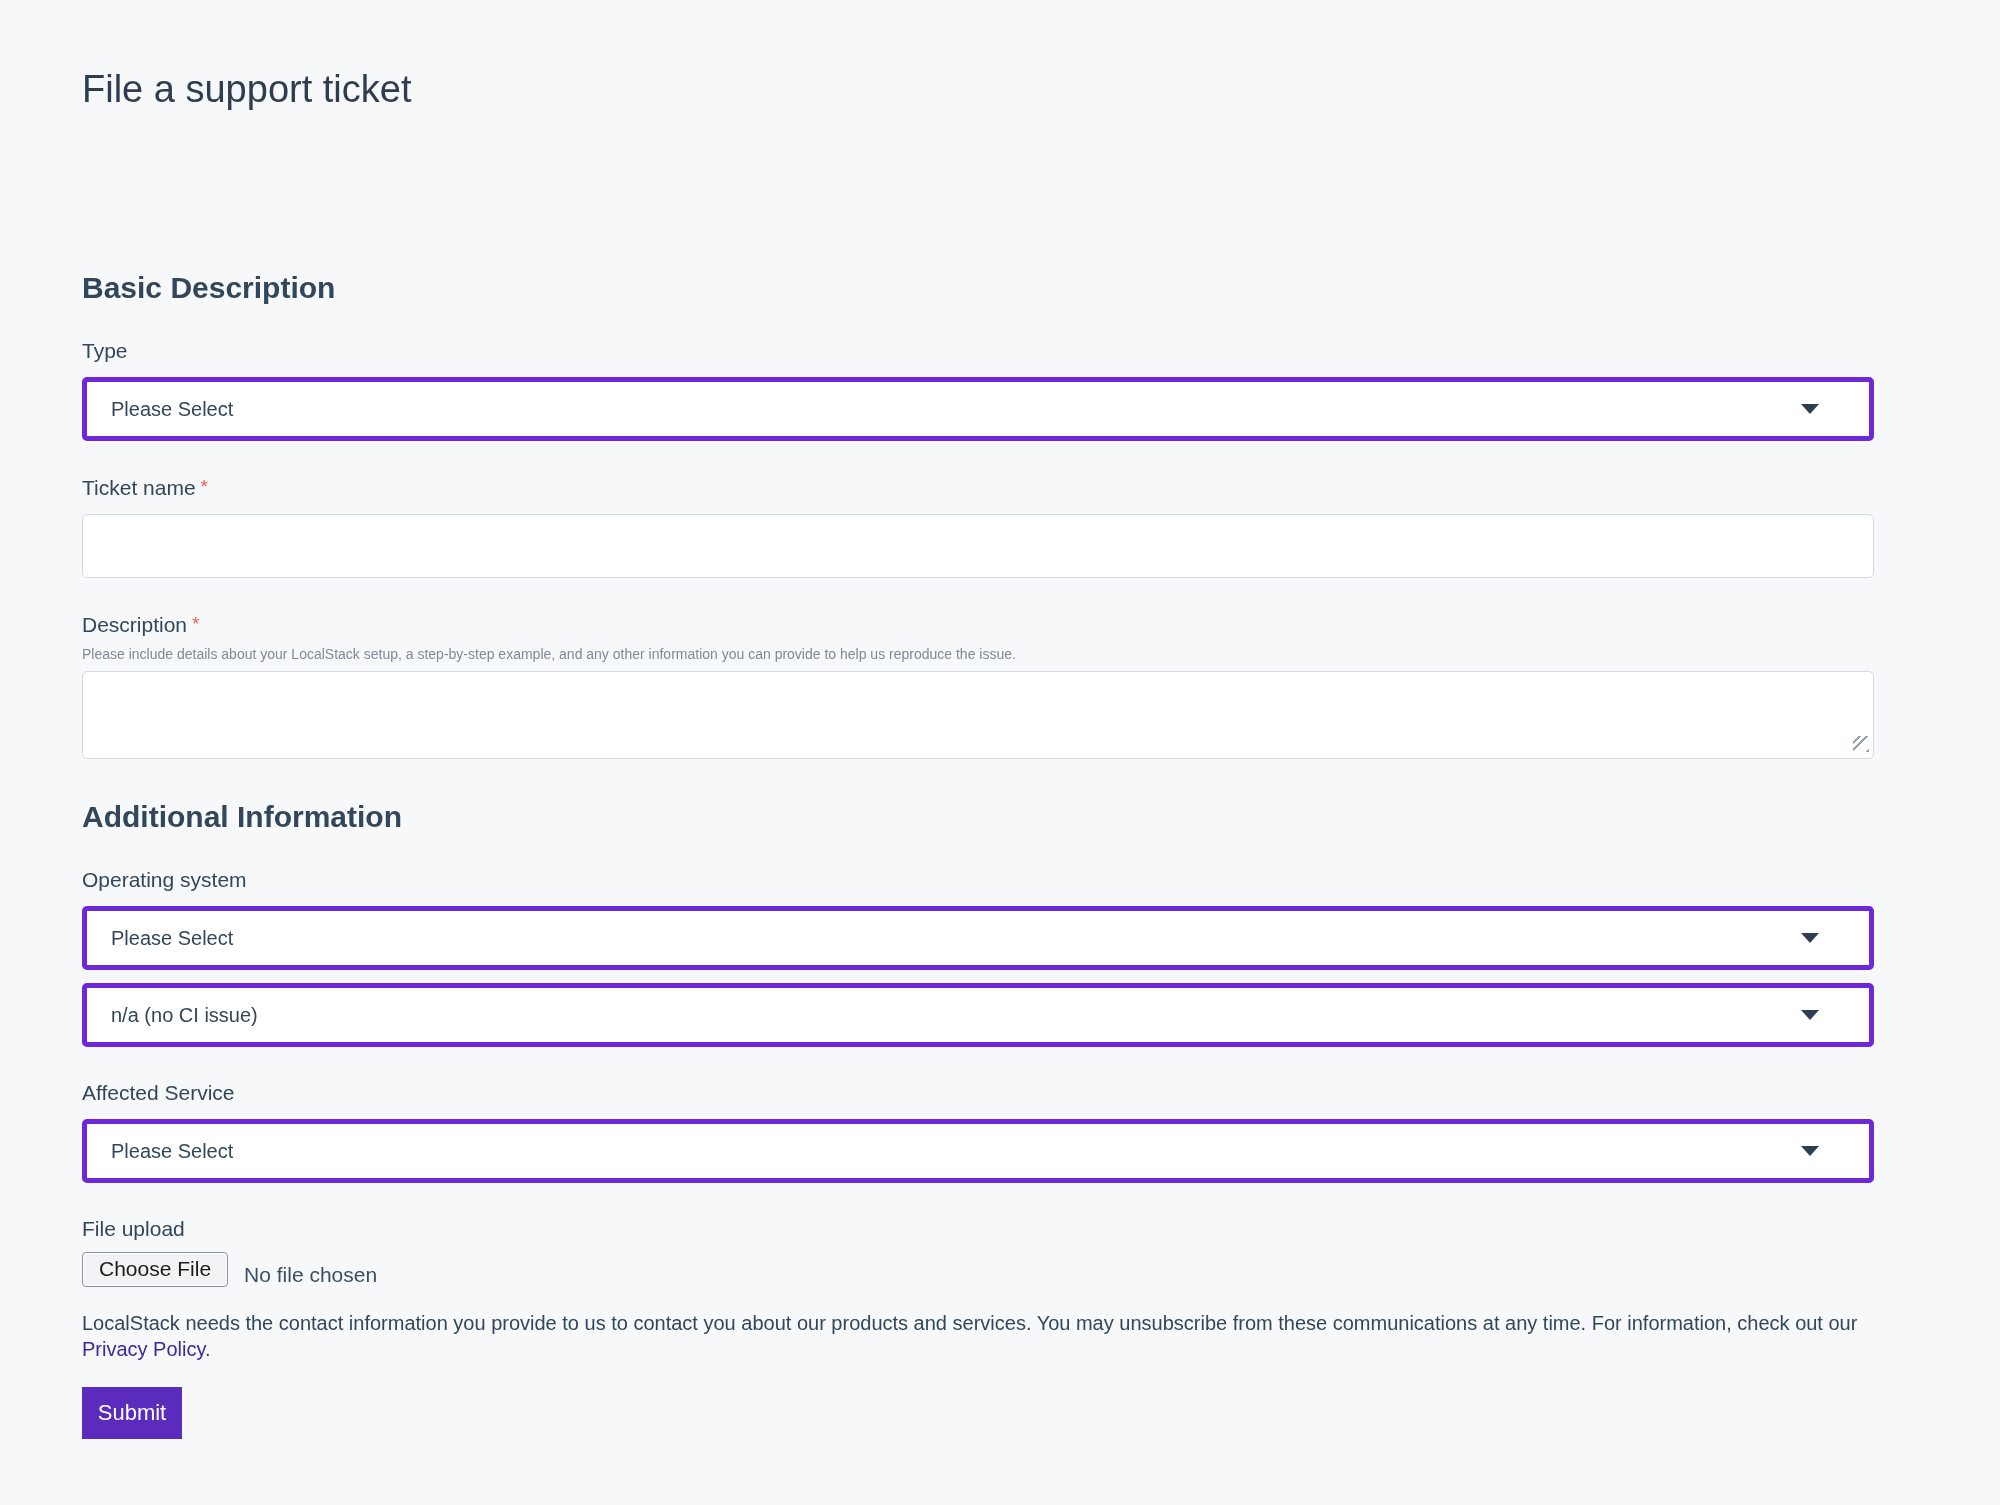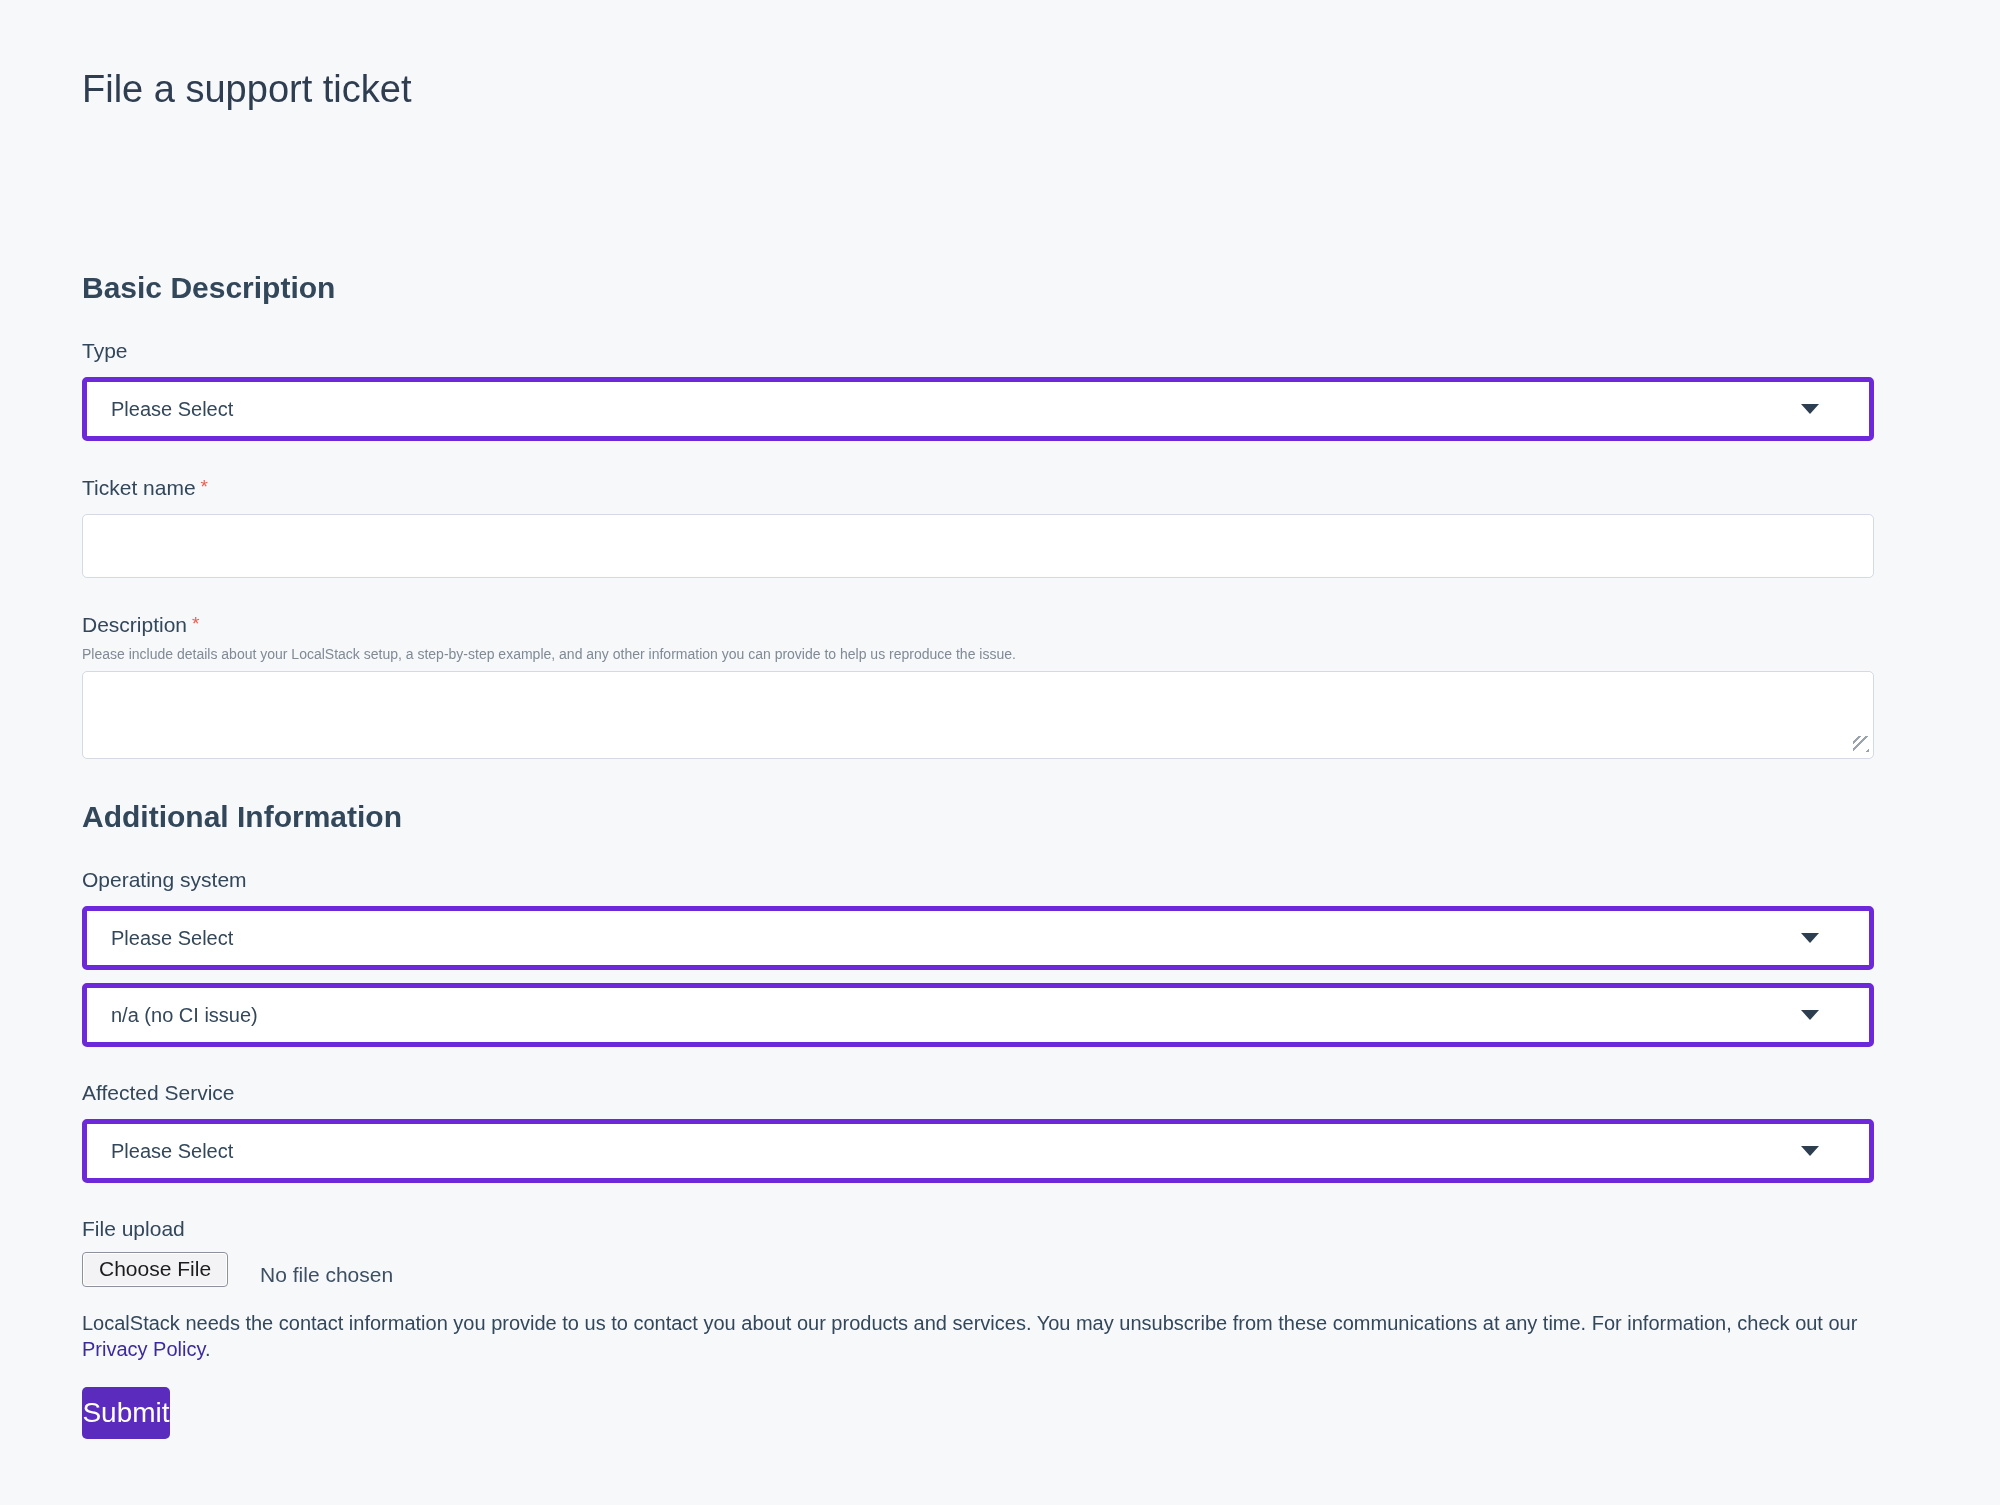--- a/index.html
+++ b/index.html
@@ -121,42 +121,42 @@
     padding: 4px 16px 5px 16px;
     font-size: 21px;
     color: #1c1c1e;
     font-family: "Liberation Sans", sans-serif;
     cursor: pointer;
     box-shadow: inset 0 0 0 1px #ffffff;
   }
   .file-status {
     font-size: 21px;
     color: #3d4f63;
-    margin-left: 32px;
+    margin-left: 16px;
   }
   .consent-text {
     margin-top: 23px;
     font-size: 20px;
     line-height: 26px;
     color: #33475b;
   }
   .privacy-link {
     color: #3b2a9d;
     text-decoration: none;
     cursor: pointer;
   }
   .submit-button {
     margin-top: 25px;
-    width: 88px;
+    width: 100px;
     height: 52px;
     background: #5a2bbd;
     color: #ffffff;
     border: none;
-    border-radius: 5px;
-    font-size: 28px;
+    border-radius: 0;
+    font-size: 22px;
     font-family: "Liberation Sans", sans-serif;
     cursor: pointer;
   }
 </style>
 </head>
 <body>
 
 <div class="page">
 
   <h1 class="page-title">File a support ticket</h1>

